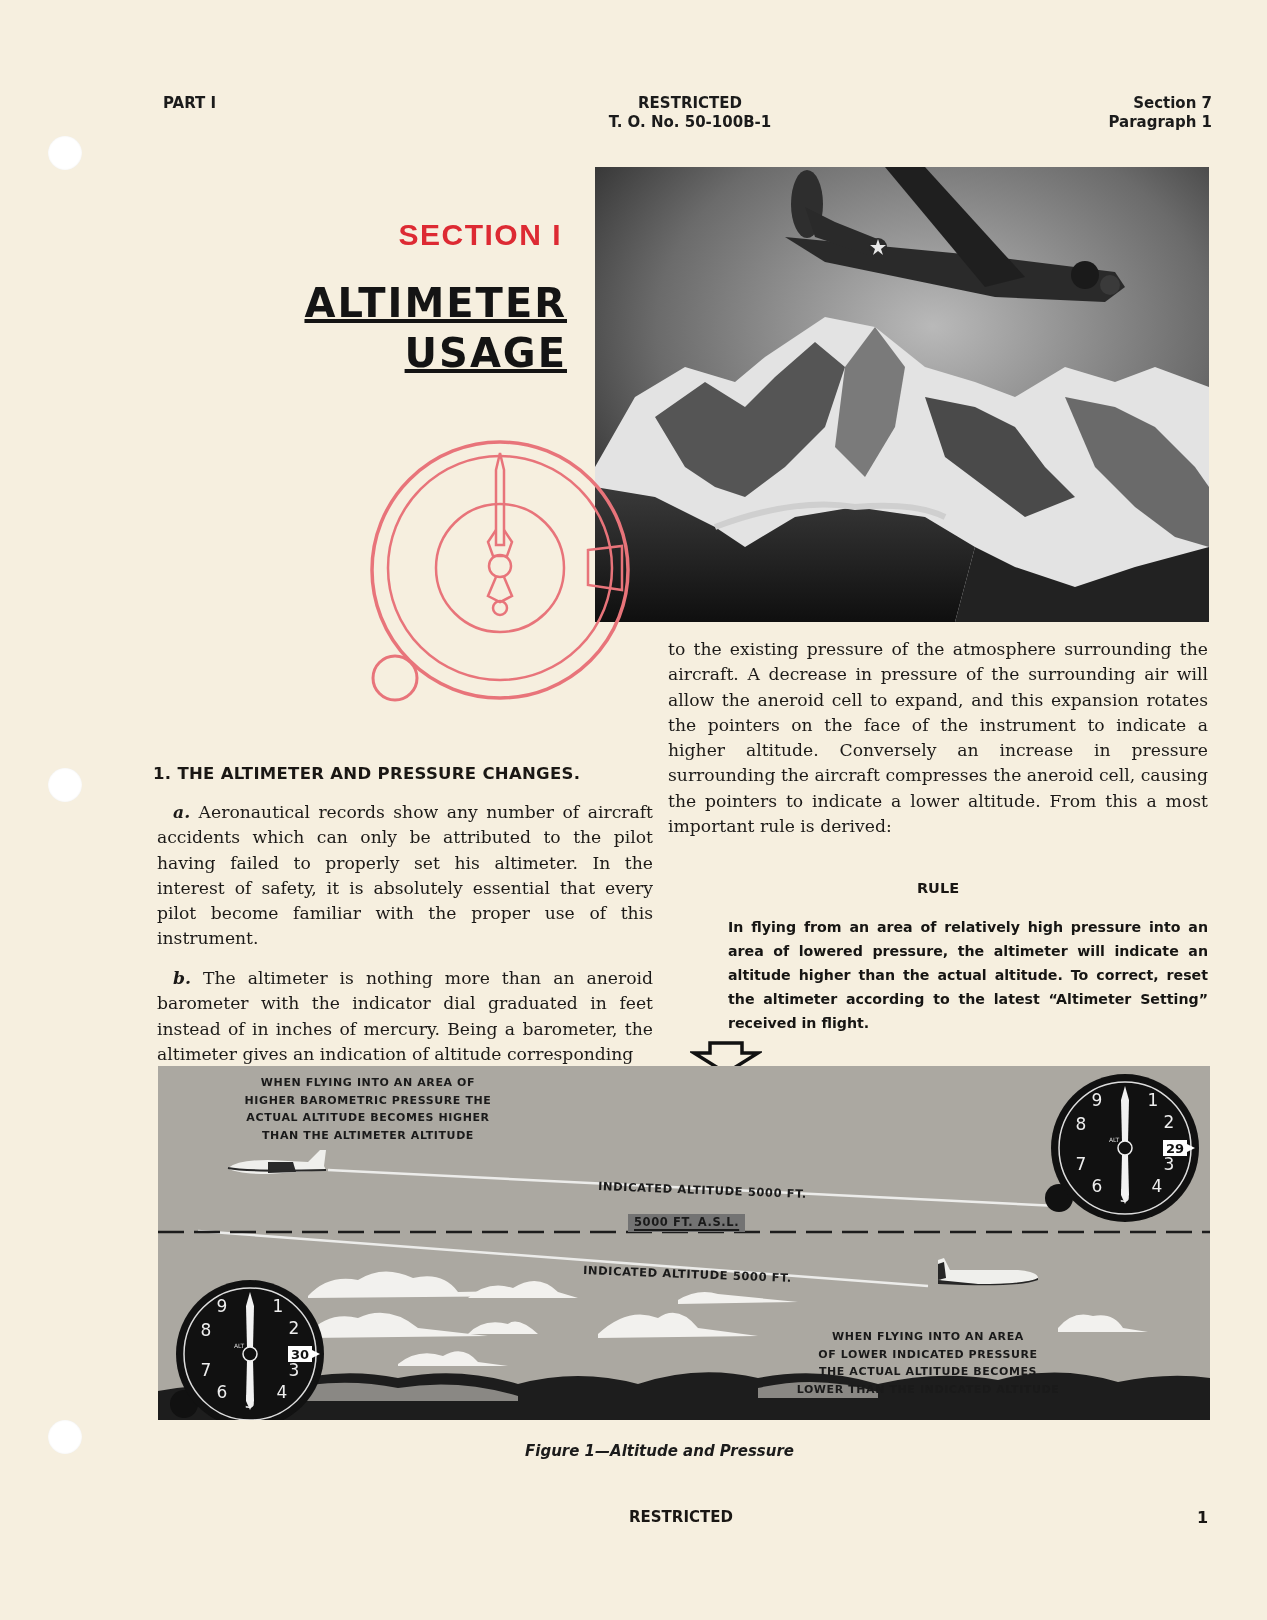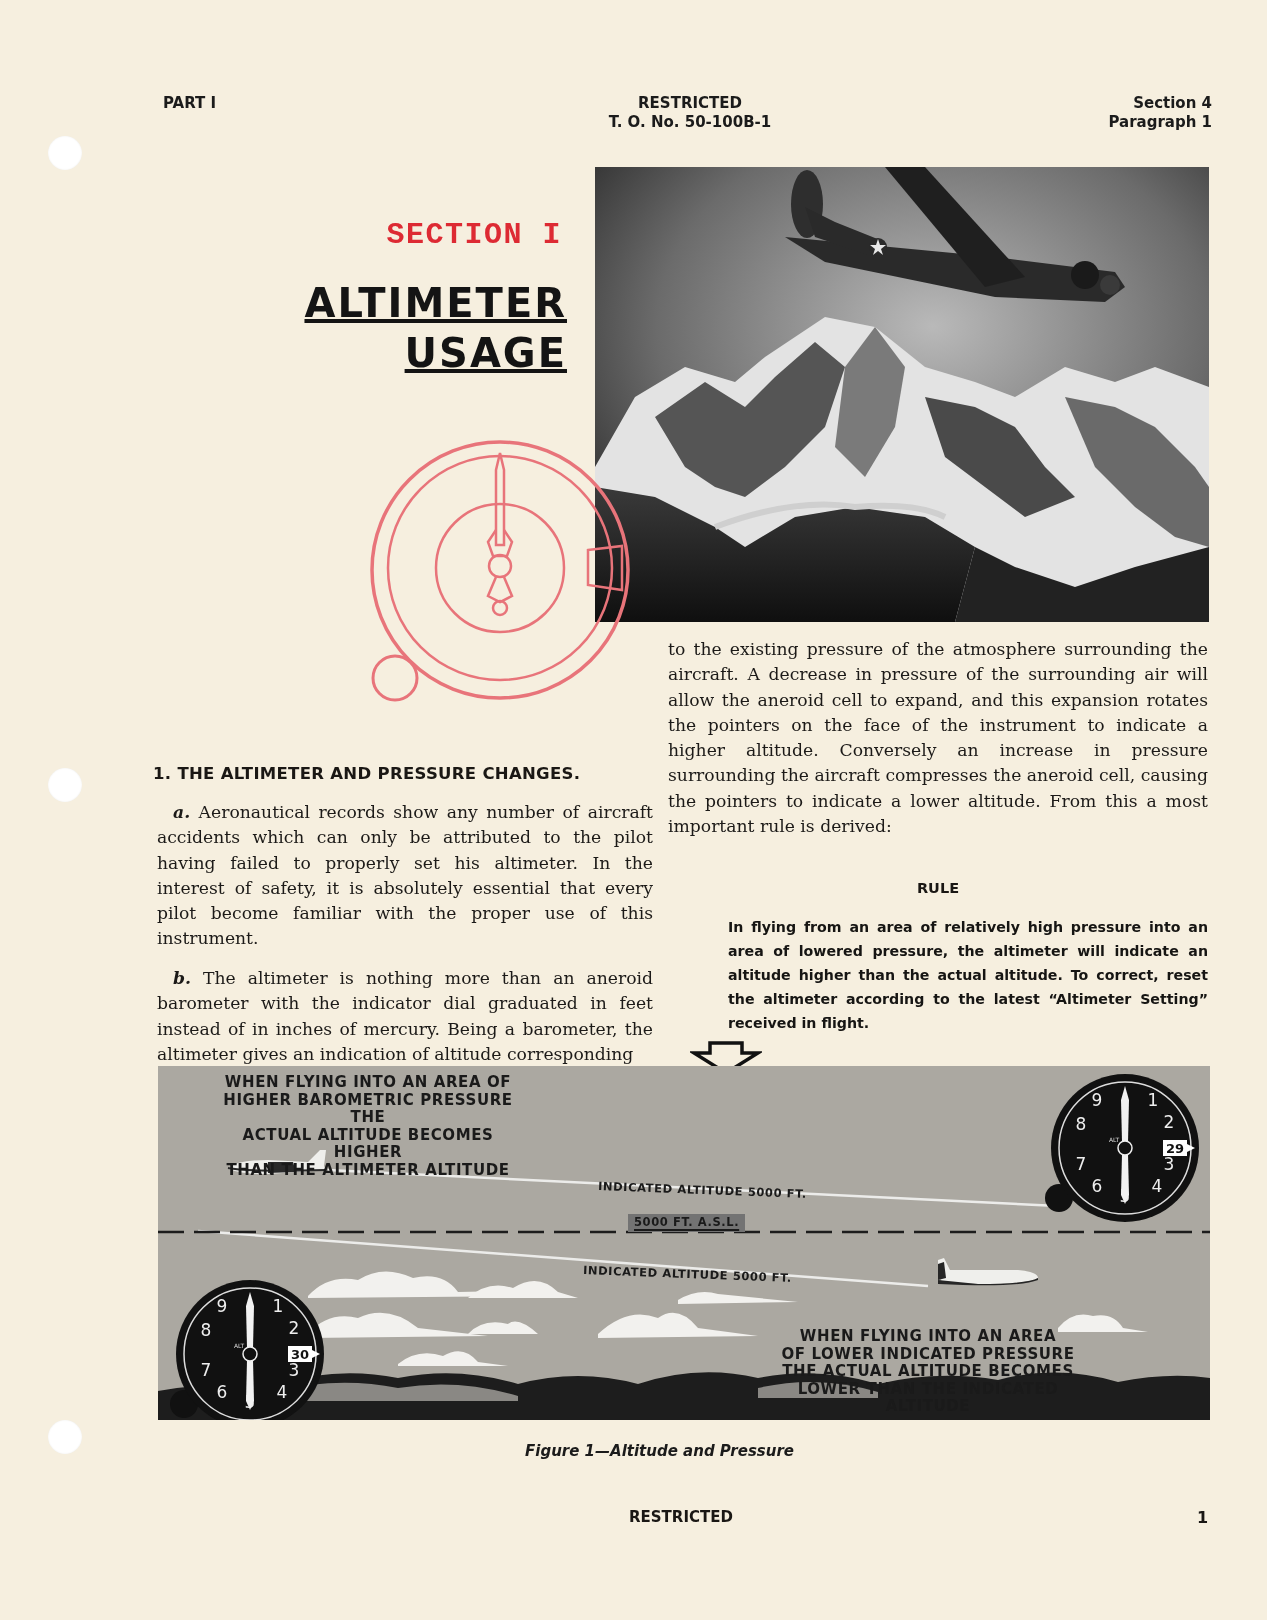--- a/index.html
+++ b/index.html
@@ -14,21 +14,21 @@
   
   .hole { position: absolute; width: 34px; height: 34px; border-radius: 50%; background: #ffffff; left: 48px; box-shadow: 0 0 2px rgba(0,0,0,0.08) inset; }
 
   
   .hdr { font-family: "DejaVu Sans", sans-serif; font-weight: bold; font-size: 15px; line-height: 19px; color: #1b1b1b; }
   #hdr-left { left: 163px; top: 94px; }
   #hdr-center { left: 560px; top: 94px; width: 260px; text-align: center; }
   #hdr-right { right: 55px; top: 94px; text-align: right; }
 
   
-  #section-title { right: 705px; top: 218px; font-family: Liberation Mono, monospace; font-weight: bold; color: #dd2a33; font-size: 30px; letter-spacing: 1.5px; }
+  #section-title { right: 705px; top: 218px; font-family: Liberation Sans, sans-serif; font-weight: bold; color: #dd2a33; font-size: 30px; letter-spacing: 1.5px; }
   #main-title { right: 700px; top: 278px; font-family: "DejaVu Sans", sans-serif; font-weight: bold; font-size: 40px; line-height: 50px; text-align: right; letter-spacing: 2px; color: #141414; text-decoration: underline; }
 
   
   #photo { left: 595px; top: 167px; width: 614px; height: 455px; overflow: hidden; background: #3c3c3c; }
 
   
   #red-dial { left: 350px; top: 420px; width: 300px; height: 300px; }
 
   
   .para { font-size: 17.2px; line-height: 25.3px; text-align: justify; color: #1c1a18; }
@@ -37,21 +37,21 @@
   #para-a { left: 157px; top: 800px; width: 496px; text-indent: 16px; }
   #para-b { left: 157px; top: 966px; width: 496px; text-indent: 16px; }
   #para-cont { left: 668px; top: 637px; width: 540px; }
 
   #rule-title { left: 668px; top: 880px; width: 540px; text-align: center; font-family: "DejaVu Sans", sans-serif; font-weight: bold; font-size: 14.5px; }
   #rule-text { left: 728px; top: 915px; width: 480px; font-family: "DejaVu Sans", sans-serif; font-weight: bold; font-size: 14.2px; line-height: 24px; text-align: justify; color: #161513; }
 
   
   #down-arrow { left: 690px; top: 1040px; width: 72px; height: 36px; }
   #figure { left: 158px; top: 1066px; width: 1052px; height: 354px; background: #aba8a1; overflow: hidden; }
-  .fig-text { position: absolute; font-family: "DejaVu Sans", sans-serif; font-weight: bold; font-size: 15px; letter-spacing: 0.6px; color: #1a1a1a; text-align: center; line-height: 17.5px; }
+  .fig-text { position: absolute; font-family: "DejaVu Sans", sans-serif; font-weight: bold; font-size: 11px; letter-spacing: 0.6px; color: #1a1a1a; text-align: center; line-height: 17.5px; }
   #fig-label-top { left: 60px; top: 8px; width: 300px; }
   #fig-label-bottom { left: 620px; top: 262px; width: 300px; }
   #indicated-top { left: 440px; top: 112px; transform: rotate(2.2deg); transform-origin: left center; font-size: 11.5px; }
   #indicated-bottom { left: 425px; top: 196px; transform: rotate(2.2deg); transform-origin: left center; font-size: 11.5px; }
   #asl-label { left: 470px; top: 148px; font-size: 11.5px; text-decoration: underline; text-decoration-thickness: 2px; text-underline-offset: 3px; background: #737373; padding: 0 6px; }
 
   .gauge { position: absolute; }
   #gauge-right { left: 883px; top: 4px; width: 160px; height: 160px; }
   #gauge-left { left: 8px; top: 210px; width: 160px; height: 160px; }
 
@@ -65,21 +65,21 @@
 <div class="hole" style="top:136px"></div>
 <div class="hole" style="top:768px"></div>
 <div class="hole" style="top:1420px"></div>
 
 <div id="hdr-left" class="abs hdr">PART I</div>
 <div id="hdr-center" class="abs hdr">
   <div>RESTRICTED</div>
   <div>T. O. No. 50-100B-1</div>
 </div>
 <div id="hdr-right" class="abs hdr">
-  <div>Section 4</div>
+  <div>Section 7</div>
   <div>Paragraph 1</div>
 </div>
 
 <div id="section-title" class="abs">SECTION I</div>
 <div id="main-title" class="abs">
   <div>ALTIMETER</div>
   <div>USAGE</div>
 </div>
 
 <div id="photo" class="abs">

